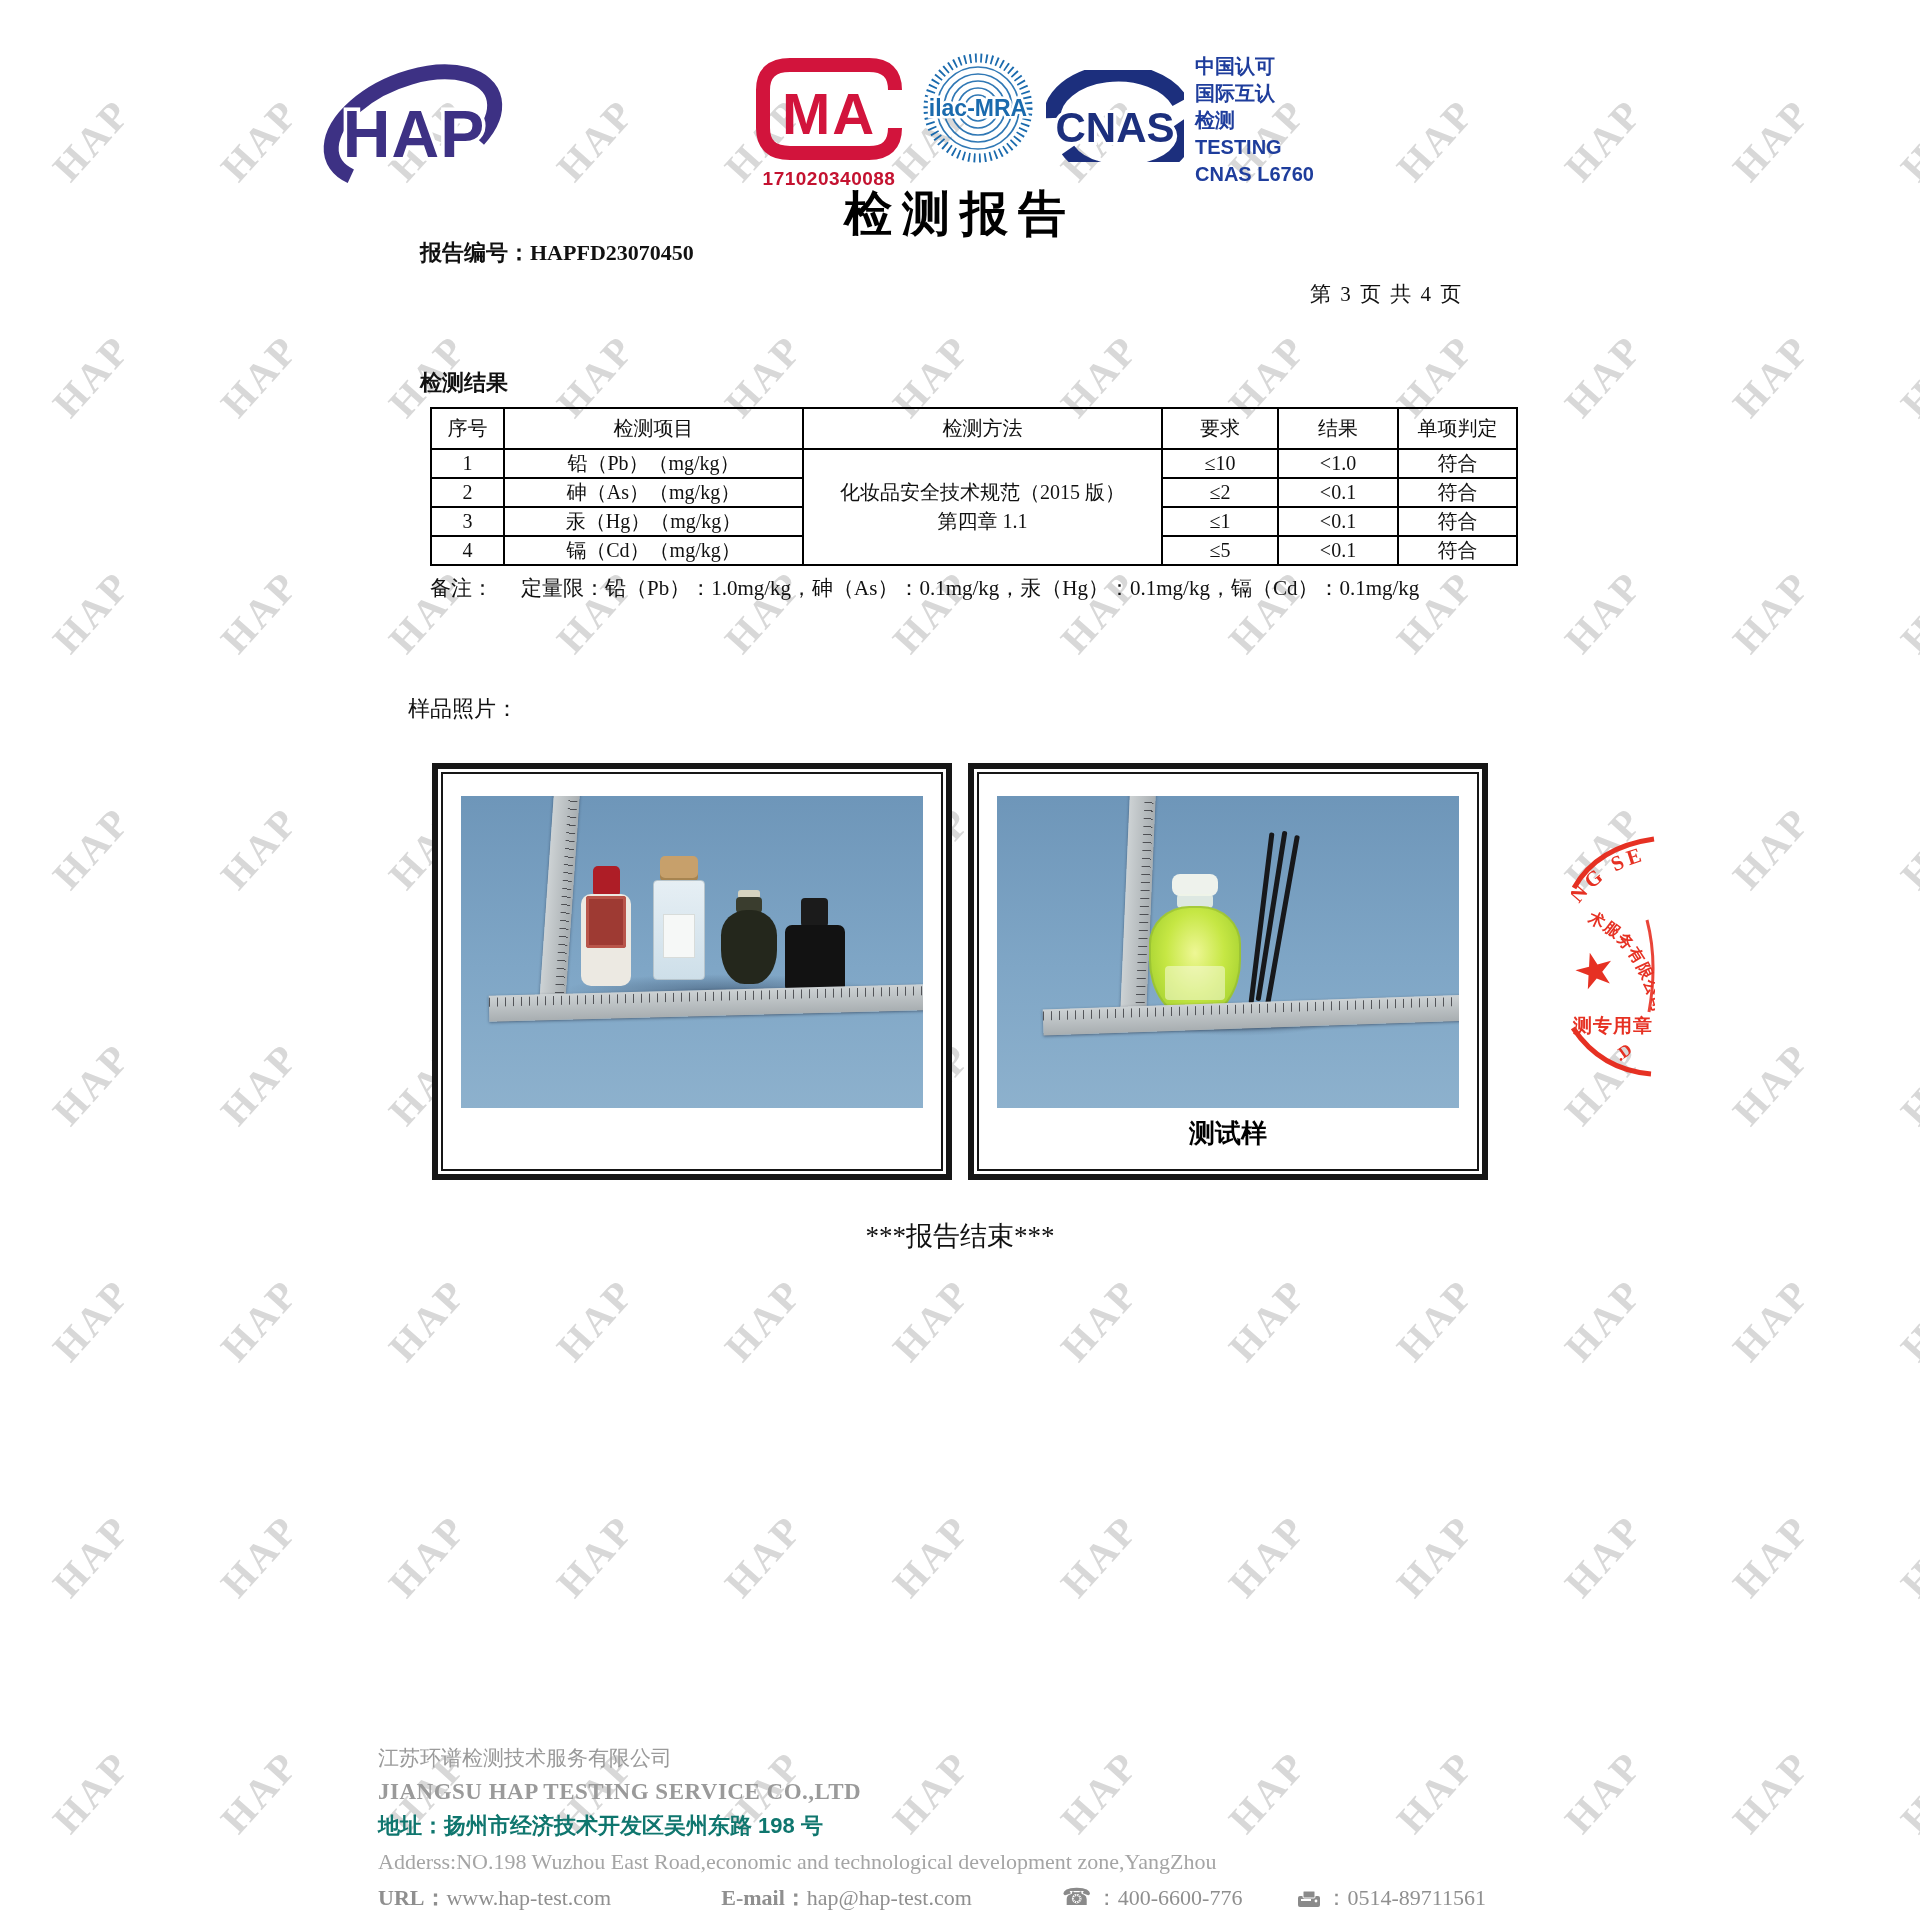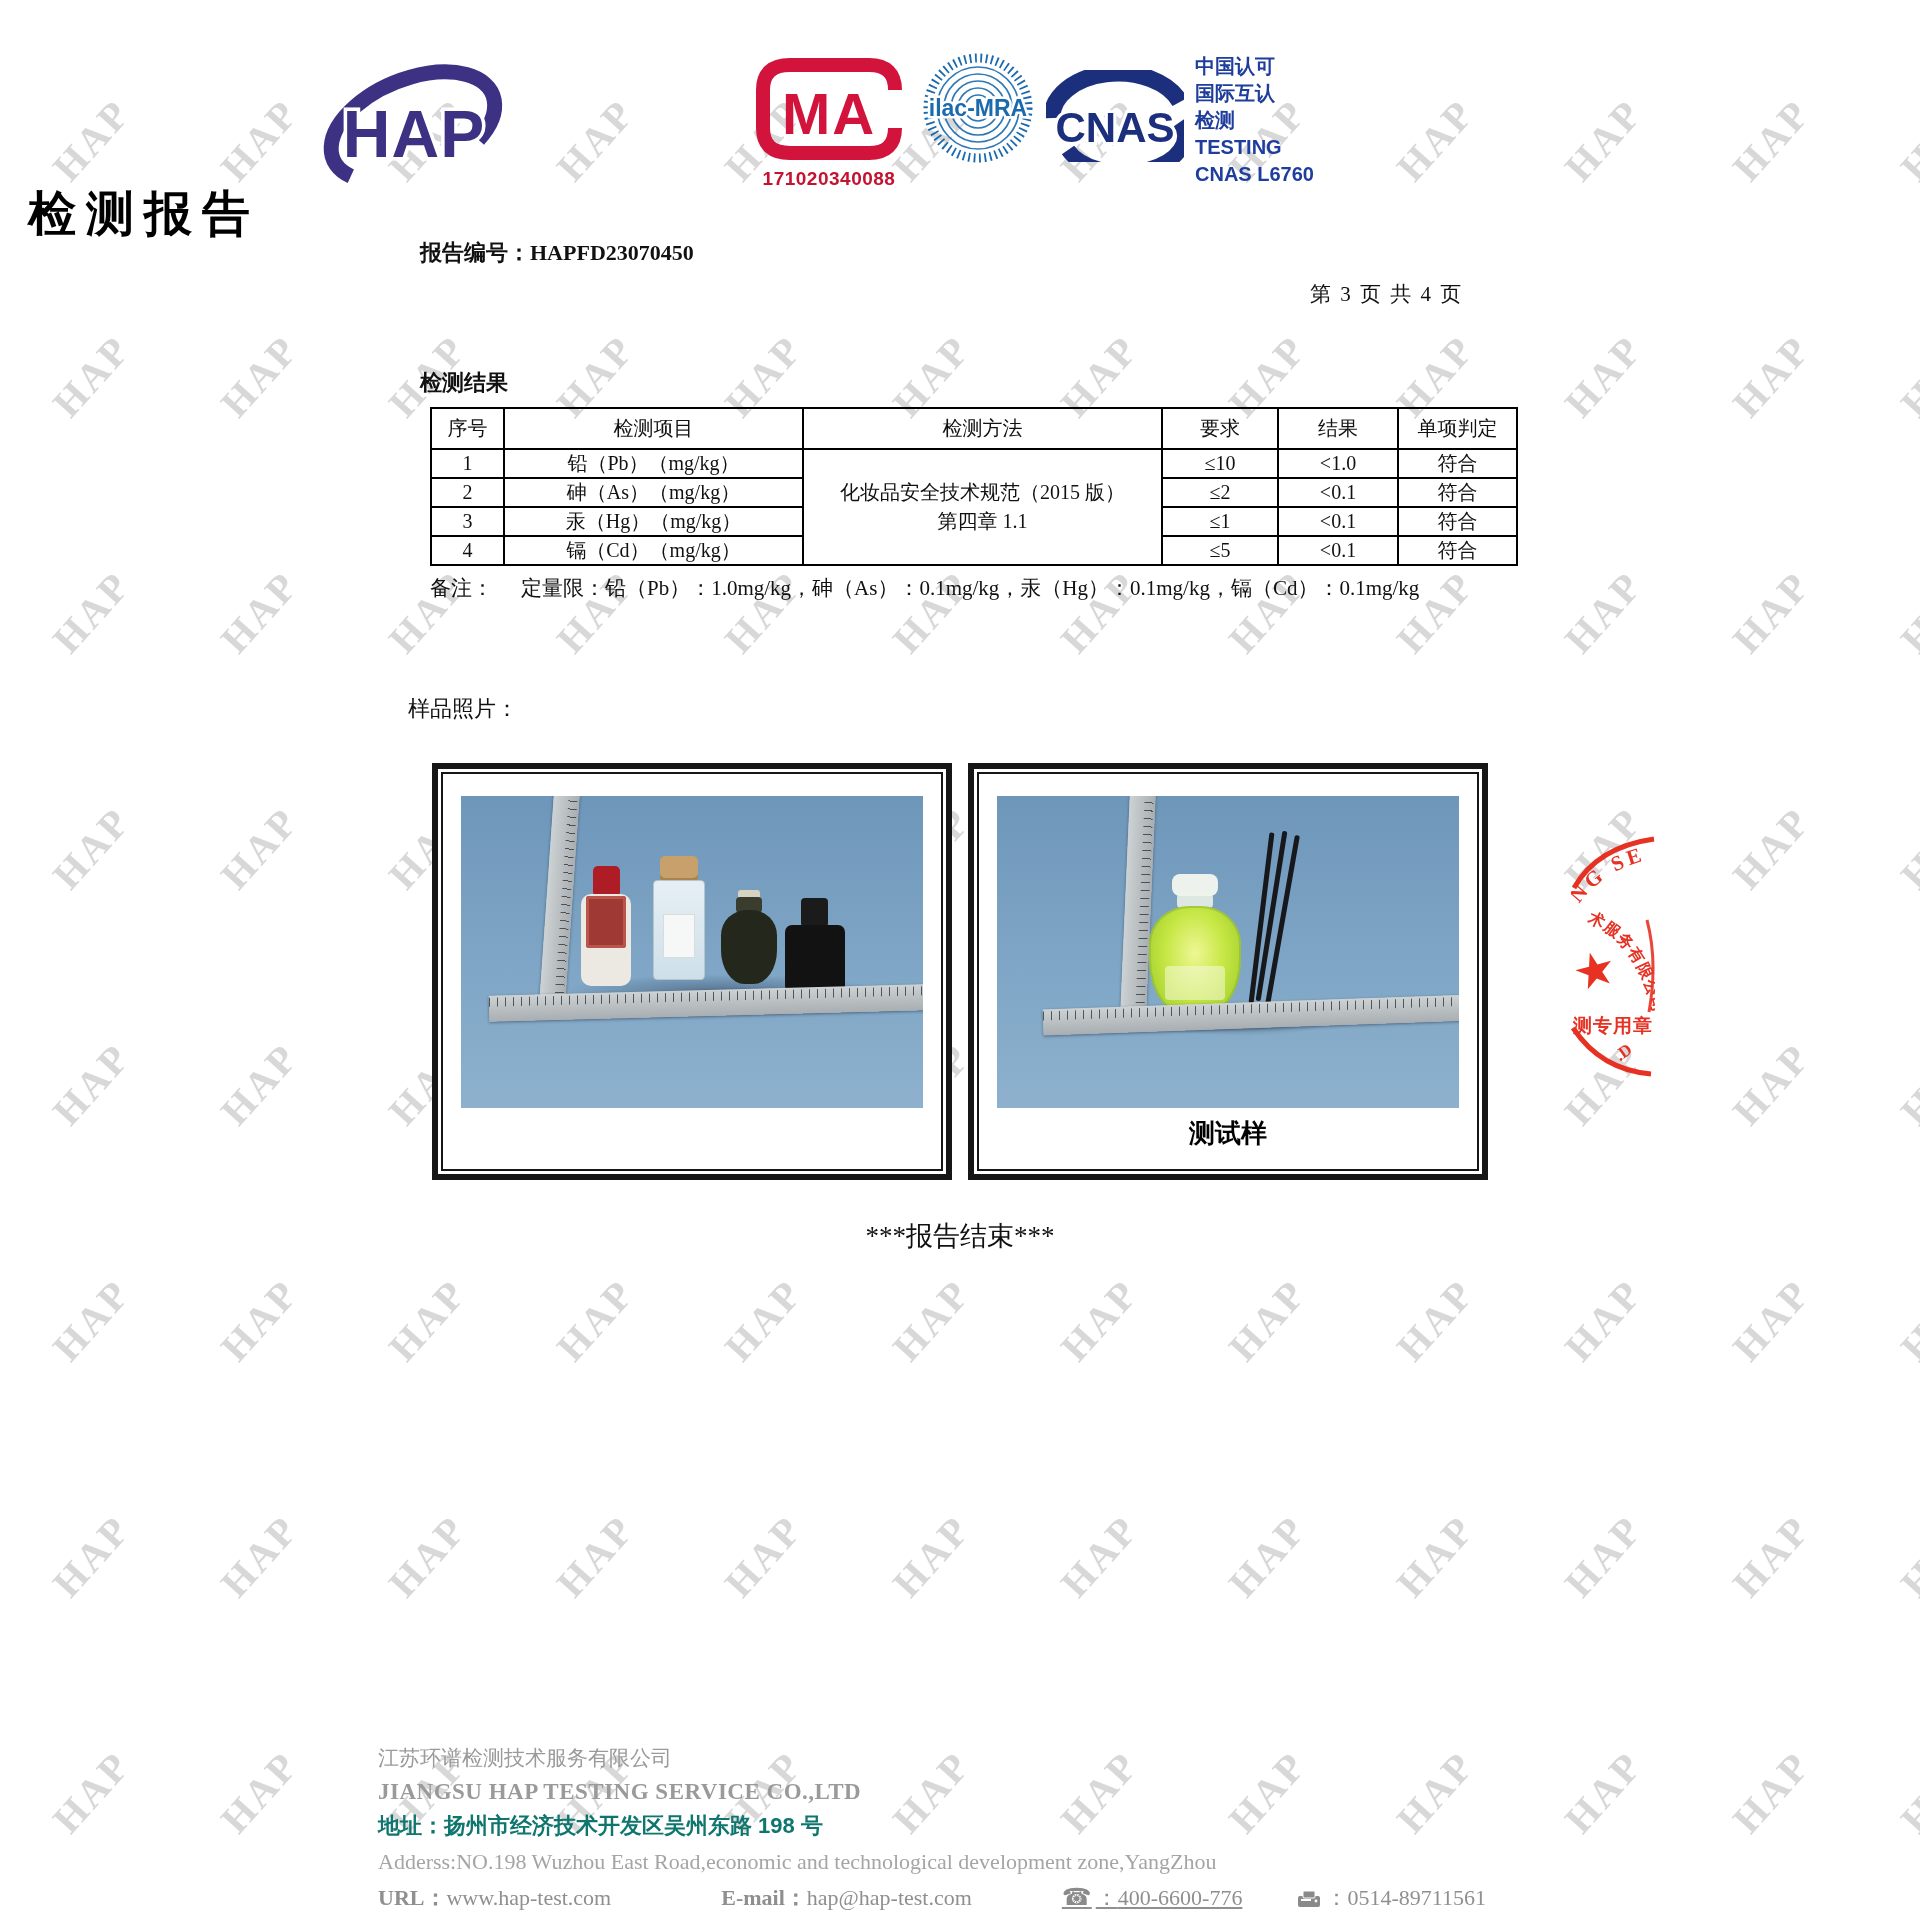--- a/index.html
+++ b/index.html
@@ -18,22 +18,22 @@
   .cma-wrap { position:absolute; left:752px; top:56px; width:154px; text-align:center; }
   .cma-num  { margin-top:2px; font-family:"Liberation Sans", sans-serif; font-weight:bold;
               font-size:19px; color:#c41230; letter-spacing:0.5px; }
   .ilac-logo { position:absolute; left:922px; top:52px; width:113px; height:113px; }
   .cnas-logo { position:absolute; left:1046px; top:70px; width:138px; height:92px; }
   .accred { position:absolute; left:1195px; top:53px; width:190px;
             font-family:"Liberation Sans", sans-serif; font-weight:bold;
             font-size:20px; line-height:27px; color:#1e3d9c; }
 
   
-  .doc-title { position:absolute; left:0; right:0; top:182px; text-align:left;
-               font-size:48px; font-weight:bold; letter-spacing:10px; color:#000;padding-left:28px; }
+  .doc-title { position:absolute; left:0; right:0; top:182px; text-align:center;
+               font-size:48px; font-weight:bold; letter-spacing:10px; color:#000; }
   .meta-left  { position:absolute; left:420px; top:238px; font-size:22px; font-weight:bold; }
   .meta-right { position:absolute; left:1310px; top:240px; font-size:21px; letter-spacing:2px;margin-top:40px; }
 
   
   .sec-results-title { position:absolute; left:420px; top:368px; font-size:22px; font-weight:bold; }
   table.results { position:absolute; left:430px; top:407px; width:1086px;
                   border-collapse:collapse; table-layout:fixed; font-size:20px; }
   table.results th, table.results td { border:2px solid #000; text-align:center;
                   padding:0 2px; font-weight:normal; height:29px; }
   table.results thead th { height:41px; }
@@ -98,21 +98,21 @@
   .end-note { position:absolute; left:0; right:0; top:1218px; text-align:center; font-size:27px; }
   .stamp-clip { position:absolute; left:1571px; top:834px; width:84px; height:244px; overflow:hidden; opacity:.95; }
 
   .footer { position:absolute; left:378px; top:1744px; width:1260px; color:#9a9a9a; }
   .f1 { font-family:"Liberation Sans", sans-serif; font-size:21px; margin-bottom:7px; }
   .f2 { font-weight:bold; font-size:23px; margin-bottom:6px; letter-spacing:.5px; }
   .f3 { font-family:"Liberation Sans", sans-serif; font-weight:bold; font-size:22px; margin-bottom:8px; color:#0f766e; }
   .f4 { font-size:22px; margin-bottom:8px; color:#a5a5a5; }
   .f5 { font-size:22px; display:flex; align-items:center; color:#8f8f8f; }
   .f5 .lbl { font-weight:bold; }
-  .gap1 { margin-right:110px; } .gap2 { margin-right:90px; } .gap3 { margin-right:55px;text-decoration:underline; }
+  .gap1 { margin-right:110px; } .gap2 { margin-right:90px; } .gap3 { margin-right:55px; }
   .phone-glyph { font-family:"DejaVu Sans", sans-serif; font-size:24px; margin-right:4px; color:#8a8a8a; }
   .fax-svg { margin:0 4px 0 0; vertical-align:-3px; }
 </style>
 </head>
 <body>
 
 <div class="page">
 
   <svg class="wm" width="1920" height="1920" aria-hidden="true">
     <defs>

